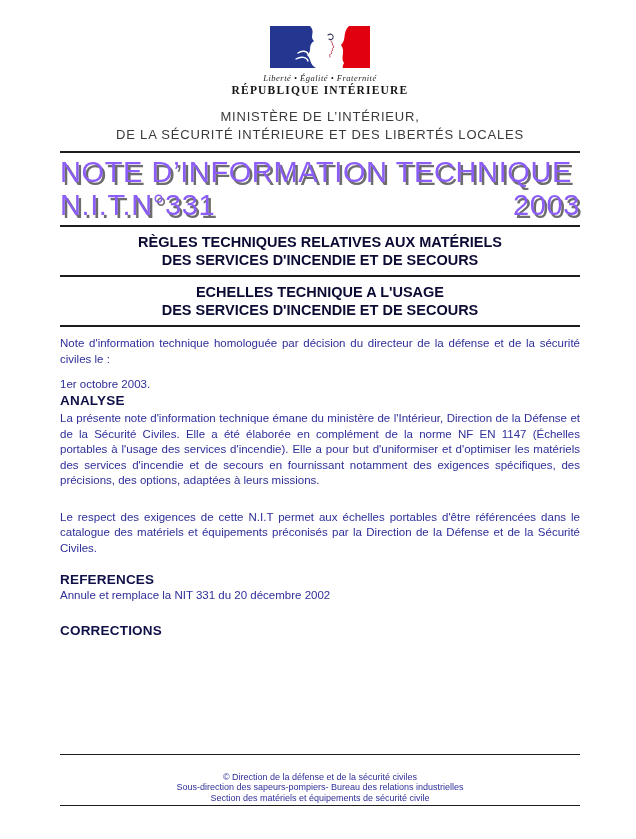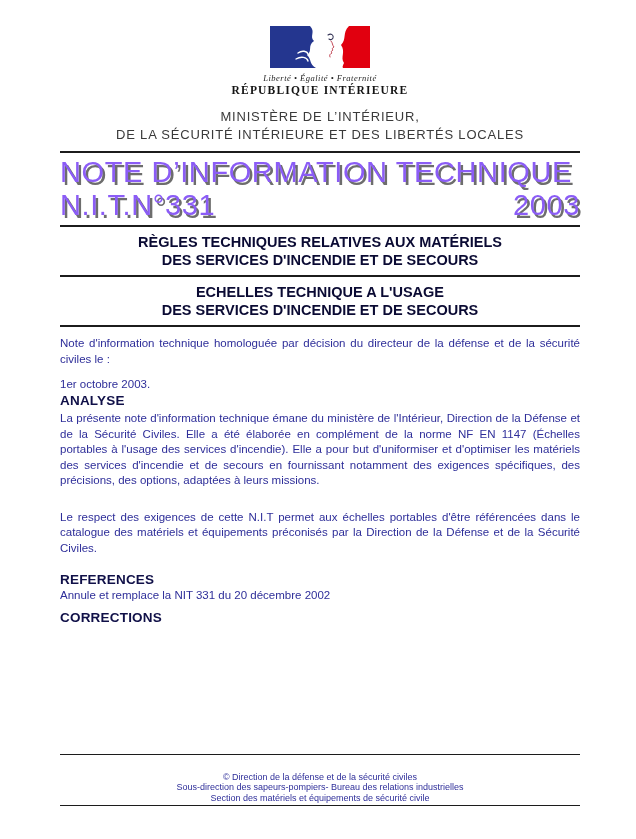--- a/index.html
+++ b/index.html
@@ -51,21 +51,21 @@
   .p-just { text-align:justify; }
   .p-homolog { margin-top:9px; }
   .p-date { margin-top:10px; }
   .h-section {
     color:#101048; font-weight:bold; font-size:13.5px; letter-spacing:0.2px;
   }
   .h-analyse { margin-bottom:3px; }
   .p-respect { margin-top:21px; }
   .h-references { margin-top:16px; }
   .h-modifications { margin-top:37px; margin-bottom:2px; }
-  .h-corrections { margin-top:7px; }
+  .h-corrections { margin-top:20px; }
 
   
   .footer {
     position:absolute; left:60px; right:56px; bottom:33px;
     border-top:1.5px solid #1c1c1c; border-bottom:1.5px solid #1c1c1c;
     text-align:center; color:#2e2e99; font-size:9px; line-height:10.5px;
     padding:17px 0 2px 0;
   }
 </style>
 </head>

